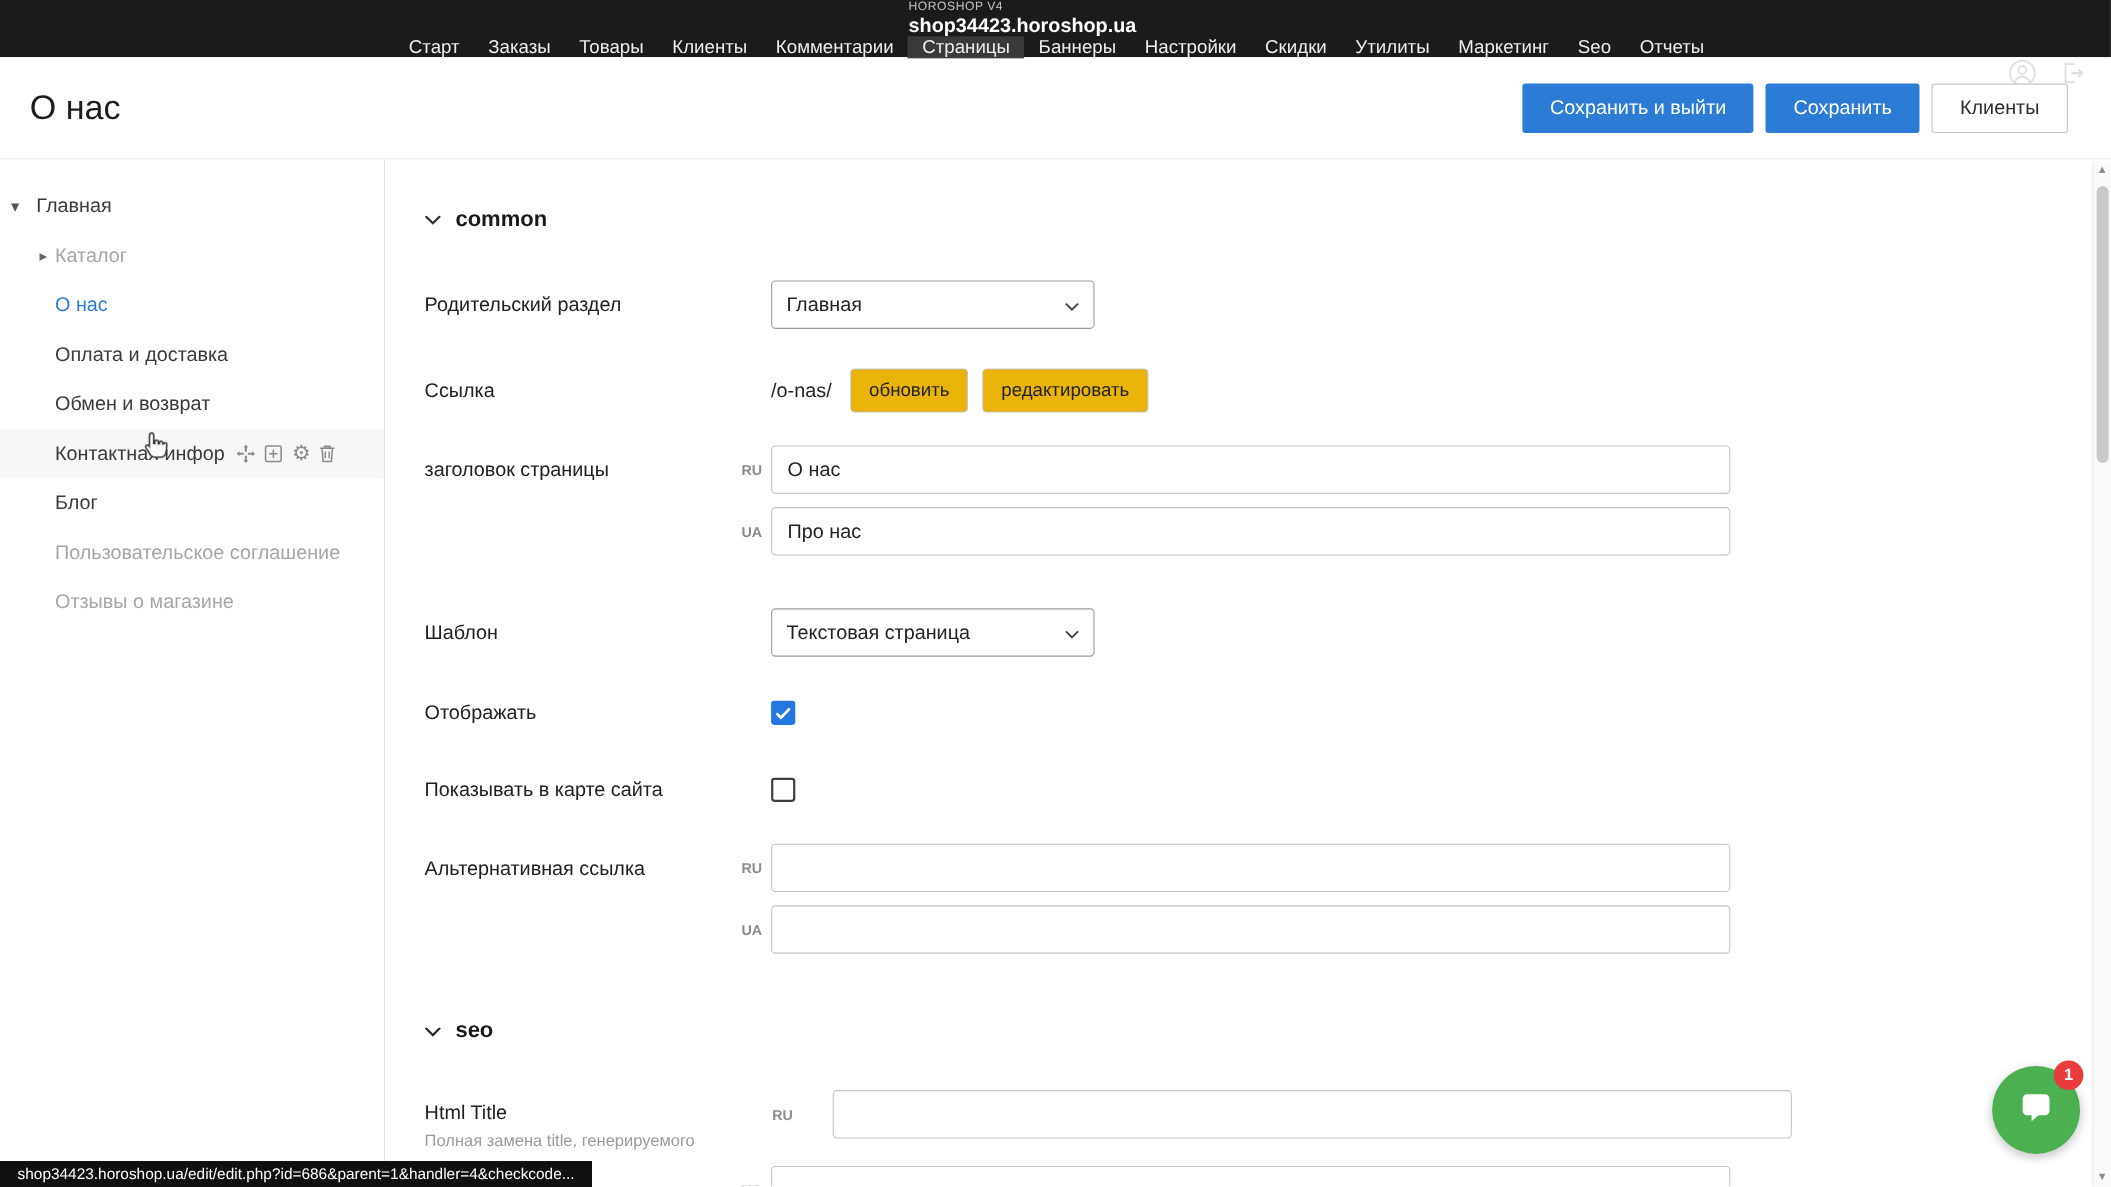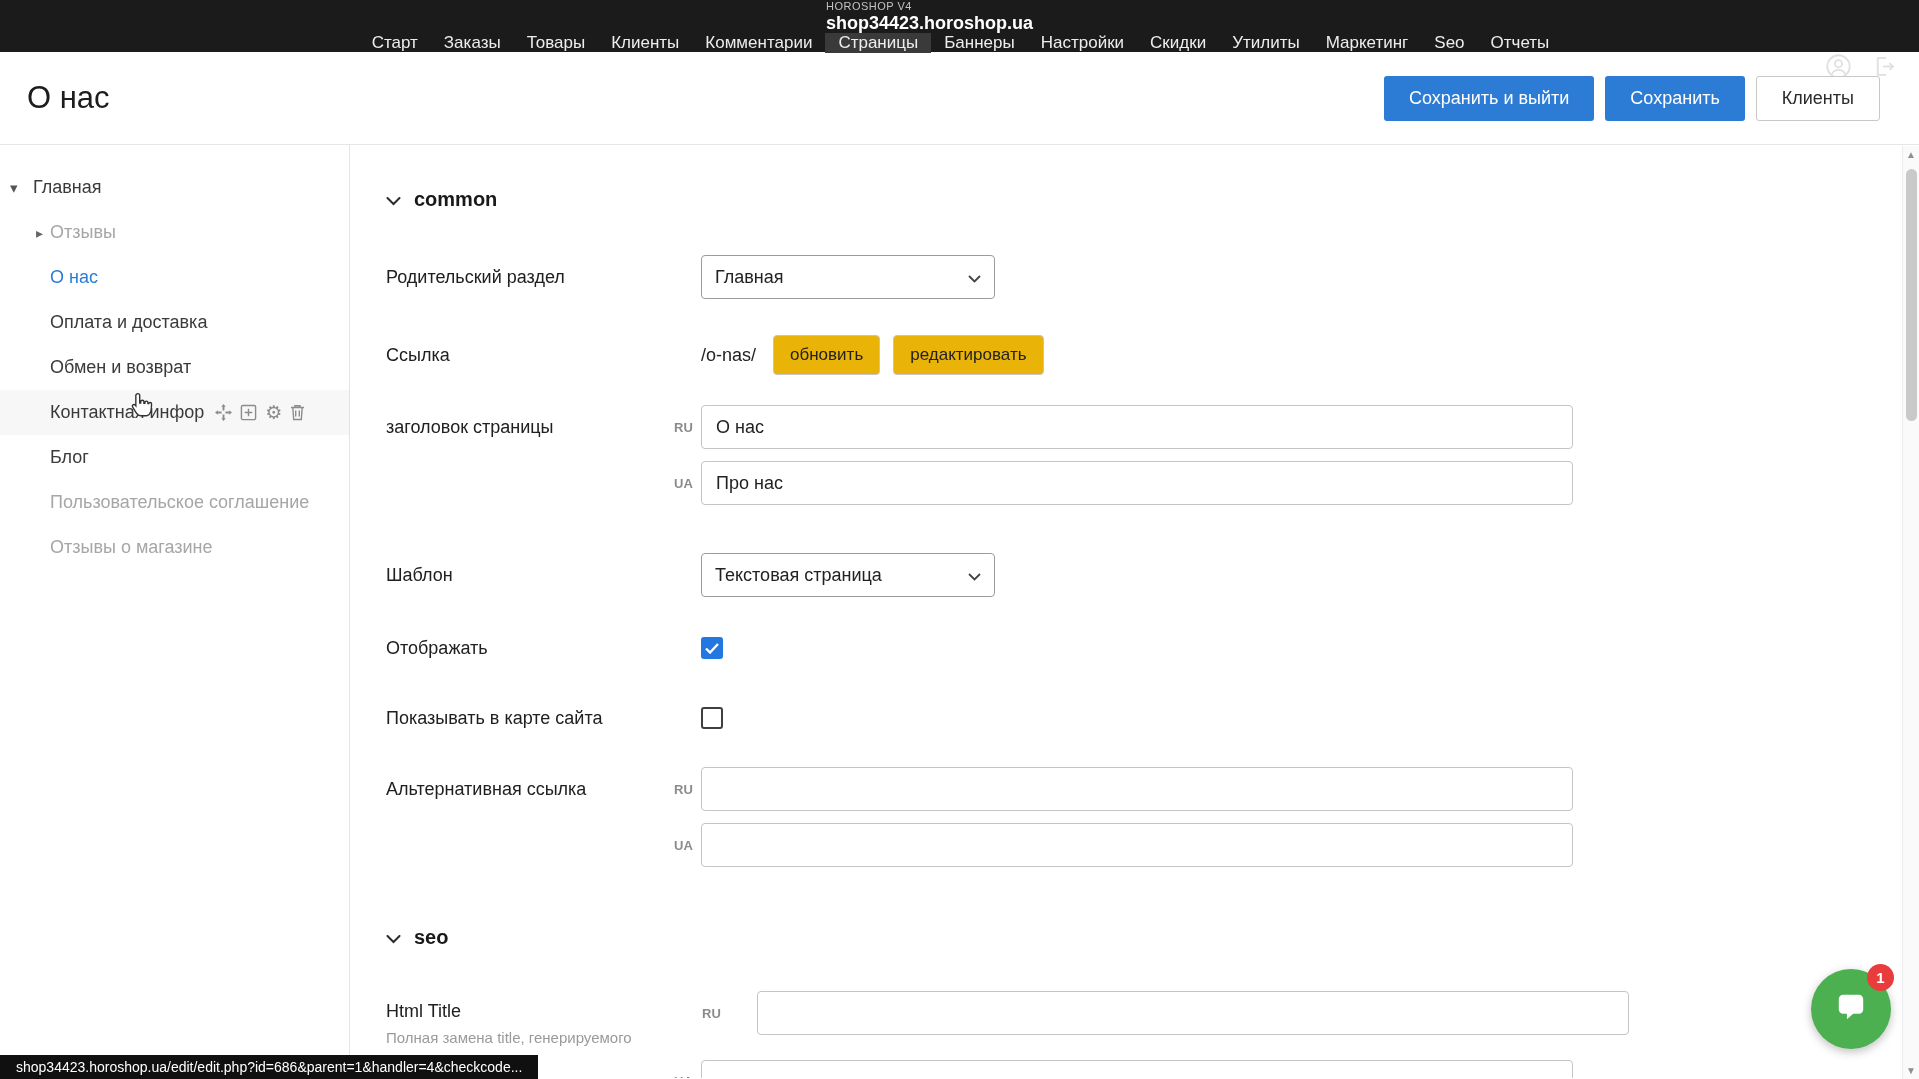--- a/index.html
+++ b/index.html
@@ -132,21 +132,21 @@
 
 <div class="layout">
 
   <aside class="sidebar">
     <div class="tree-row root">
       <span class="tree-arrow">▾</span>
       <span>Главная</span>
     </div>
     <div class="tree-row child">
       <span class="tree-arrow">▸</span>
-      <span class="muted-label">Отзывы</span>
+      <span class="muted-label">Каталог</span>
     </div>
     <div class="tree-row child">
       <span class="tree-arrow"></span>
       <span class="selected-label">О нас</span>
     </div>
     <div class="tree-row child">
       <span class="tree-arrow"></span>
       <span>Оплата и доставка</span>
     </div>
     <div class="tree-row child">

